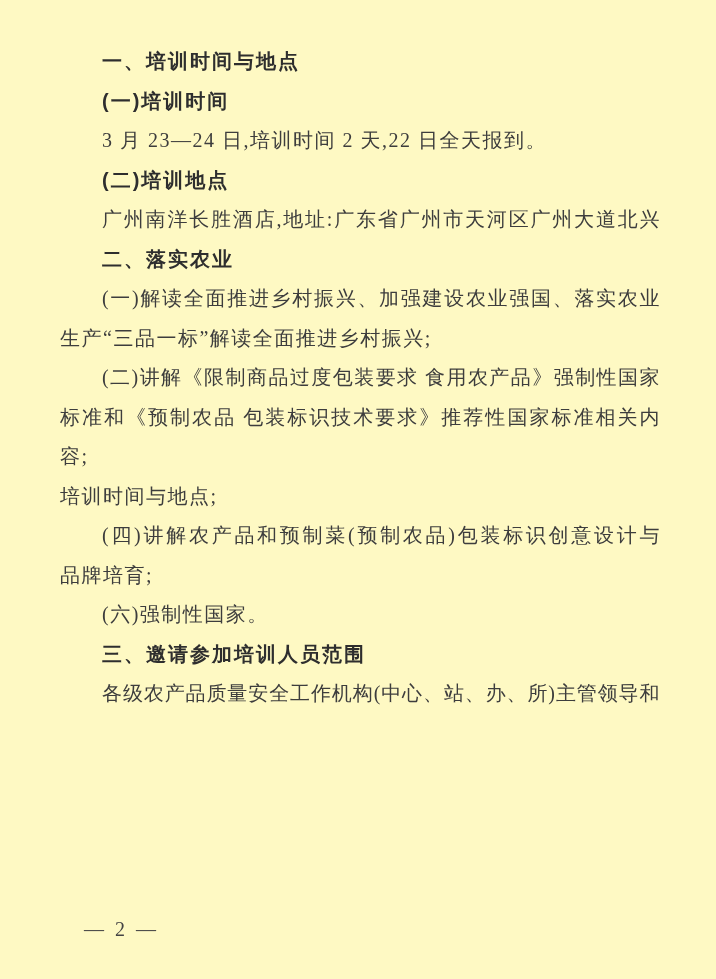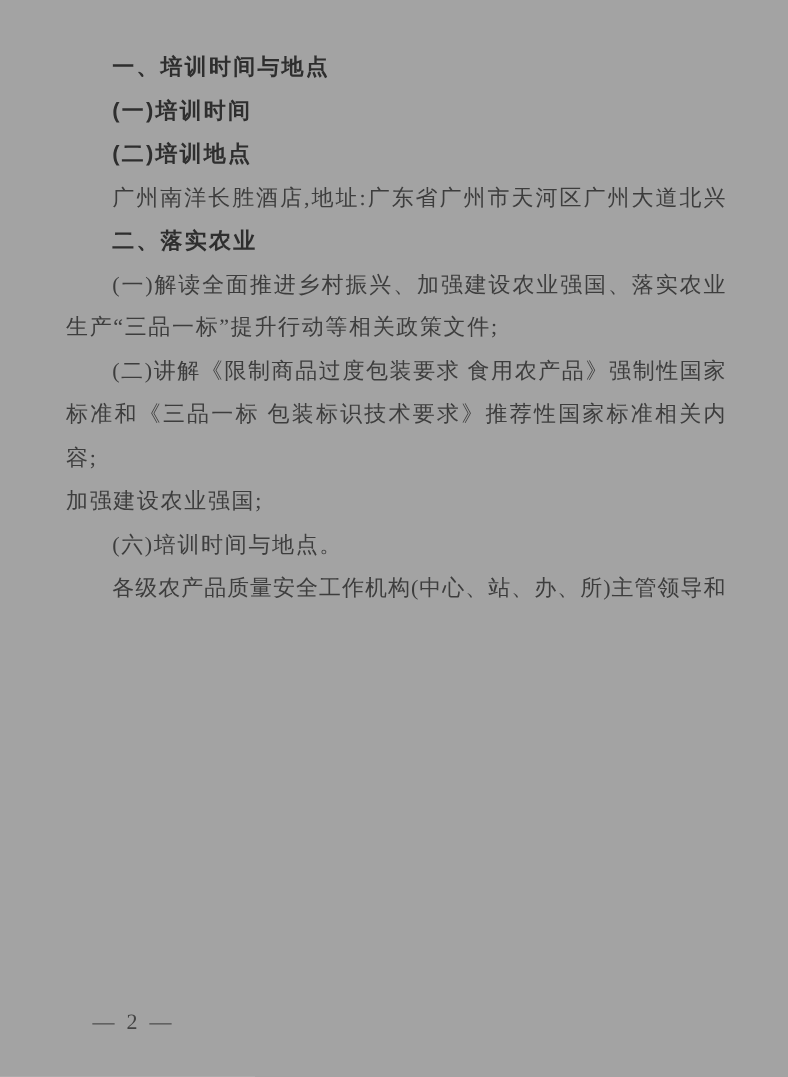--- a/index.html
+++ b/index.html
@@ -5,21 +5,21 @@
   html, body {
     margin: 0;
     padding: 0;
     background: #ffffff;
   }
   .page {
     position: relative;
     width: 716px;
     height: 979px;
     box-sizing: border-box;
-    background: #a3a3a3;
+    background: #fef9c3;
     overflow: hidden;
     font-family: "Liberation Serif", serif;
   }
   .text-block {
     position: absolute;
     left: 60px;
     top: 42px;
     width: 600px;
   }
   .line {
@@ -65,26 +65,30 @@
     font-family: "Liberation Serif", serif;
   }
 </style>
 </head>
 <body>
 
 <div class="page">
   <div class="text-block">
       <div class="line h1 indent">一、培训时间与地点</div>
       <div class="line h2 indent">(一)培训时间</div>
+      <div class="line body indent">3 月 23—24 日,培训时间 2 天,22 日全天报到。</div>
       <div class="line h2 indent">(二)培训地点</div>
       <div class="line body indent justify">广州南洋长胜酒店,地址:广东省广州市天河区广州大道北兴</div>
       <div class="line h1 indent">二、落实农业</div>
       <div class="line body indent justify">(一)解读全面推进乡村振兴、加强建设农业强国、落实农业</div>
-      <div class="line body">生产“三品一标”提升行动等相关政策文件;</div>
+      <div class="line body">生产“三品一标”解读全面推进乡村振兴;</div>
       <div class="line body indent justify">(二)讲解《限制商品过度包装要求 食用农产品》强制性国家</div>
-      <div class="line body justify">标准和《三品一标 包装标识技术要求》推荐性国家标准相关内</div>
+      <div class="line body justify">标准和《预制农品 包装标识技术要求》推荐性国家标准相关内</div>
       <div class="line body">容;</div>
-      <div class="line body">加强建设农业强国;</div>
-      <div class="line body indent">(六)培训时间与地点。</div>
+      <div class="line body">培训时间与地点;</div>
+      <div class="line body indent justify">(四)讲解农产品和预制菜(预制农品)包装标识创意设计与</div>
+      <div class="line body">品牌培育;</div>
+      <div class="line body indent">(六)强制性国家。</div>
+      <div class="line h1 indent">三、邀请参加培训人员范围</div>
       <div class="line body indent justify">各级农产品质量安全工作机构(中心、站、办、所)主管领导和</div>
     </div>
   <div class="footer-pagenum">— 2 —</div>
 </div>
 
 </body></html>

